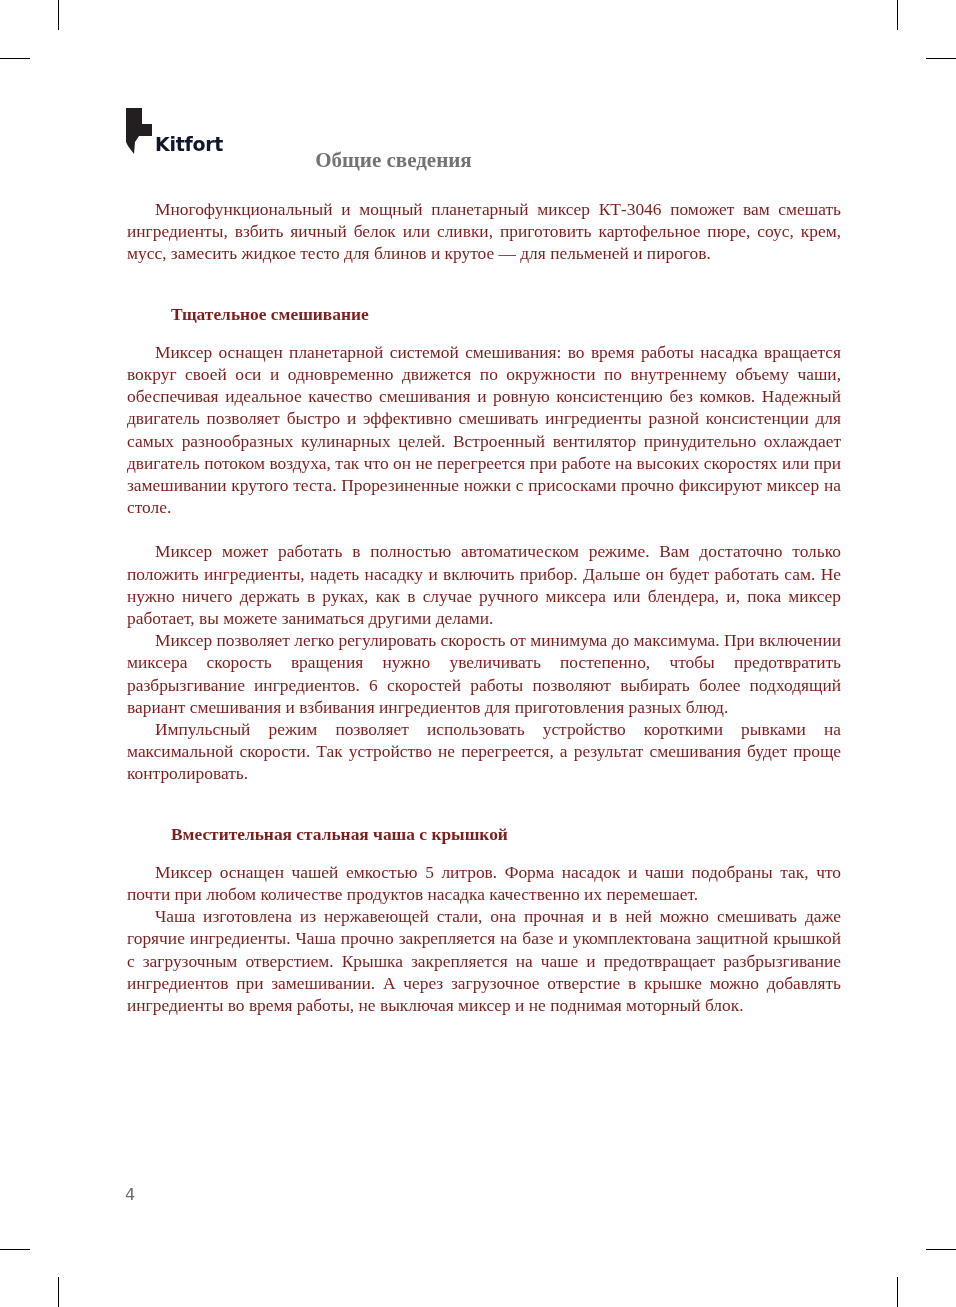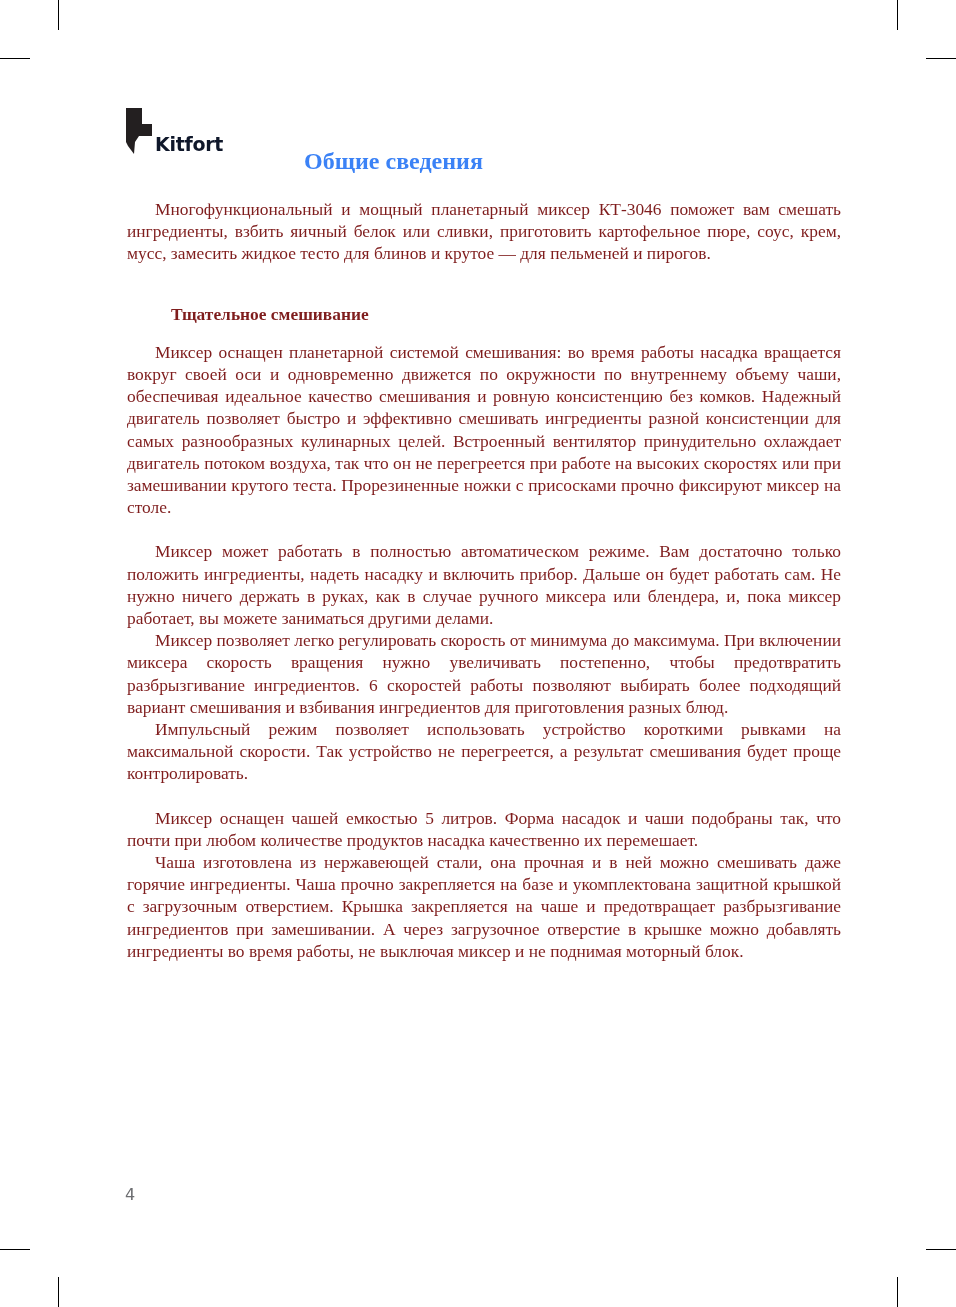--- a/index.html
+++ b/index.html
@@ -1,21 +1,21 @@
 <!DOCTYPE html>
 <html><head>
   <meta charset="utf-8">
   <style>
     html, body { margin: 0; padding: 0; background: #ffffff; }
     body { width: 956px; height: 1307px; position: relative; overflow: hidden; }
     .crop { position: absolute; background: #000; }
     .logo { position: absolute; left: 126px; top: 108px; width: 100px; height: 52px; }
     .logo-mark { position: absolute; left: 0; top: 0; }
     .logo-text { position: absolute; left: 29px; top: 25px; font-family: "DejaVu Sans", sans-serif; font-weight: bold; font-size: 19px; color: #0f172a; letter-spacing: -0.3px; }
-    .title { position: absolute; left: 0; width: 777px; top: 148px; text-align: center; padding-left: botton; font-family: "Liberation Serif", serif; font-weight: bold; font-size: 24px; color: #3b82f6; }
+    .title { position: absolute; left: 0; width: 777px; top: 148px; text-align: center; padding-left: botton; font-family: "Liberation Serif", serif; font-weight: bold; font-size: 21px; color: #737373; }
     .title span { display: inline-block; margin-left: 10px; }
     .content { position: absolute; left: 127px; top: 198px; width: 714px; font-family: "Liberation Serif", serif; font-size: 17.4px; line-height: 22.2px; color: #7f1d1d; text-align: justify; }
     .content p { margin: 0; text-indent: 28px; }
     .content h3 { margin: 16px; padding-left: 28px; font-size: 17.4px; font-weight: bold; line-height: 22.2px; }
     .gap { height: 22px; }
     .page-num { position: absolute; left: 125px; top: 1185px; font-family: "DejaVu Sans", sans-serif; font-size: 16px; color: #6d6e71; }
   </style>
 </head>
 <body>
 
@@ -43,17 +43,18 @@
 
   <h3>Тщательное смешивание</h3>
   <p>Миксер оснащен планетарной системой смешивания: во время работы насадка вращается вокруг своей оси и одновременно движется по окружности по внутреннему объему чаши, обеспечивая идеальное качество смешивания и ровную консистенцию без комков. Надежный двигатель позволяет быстро и эффективно смешивать ингредиенты разной консистенции для самых разнообразных кулинарных целей. Встроенный вентилятор принудительно охлаждает двигатель потоком воздуха, так что он не перегреется при работе на высоких скоростях или при замешивании крутого теста. Прорезиненные ножки с присосками прочно фиксируют миксер на столе.</p>
   <div class="gap"></div>
 
   <p>Миксер может работать в полностью автоматическом режиме. Вам достаточно только положить ингредиенты, надеть насадку и включить прибор. Дальше он будет работать сам. Не нужно ничего держать в руках, как в случае ручного миксера или блендера, и, пока миксер работает, вы можете заниматься другими делами.</p>
   <p>Миксер позволяет легко регулировать скорость от минимума до максимума. При включении миксера скорость вращения нужно увеличивать постепенно, чтобы предотвратить разбрызгивание ингредиентов. 6 скоростей работы позволяют выбирать более подходящий вариант смешивания и взбивания ингредиентов для приготовления разных блюд.</p>
   <p>Импульсный режим позволяет использовать устройство короткими рывками на максимальной скорости. Так устройство не перегреется, а результат смешивания будет проще контролировать.</p>
   <div class="gap"></div>
 
+  <h3>Вместительная стальная чаша с крышкой</h3>
   <p>Миксер оснащен чашей емкостью 5 литров. Форма насадок и чаши подобраны так, что почти при любом количестве продуктов насадка качественно их перемешает.</p>
   <p>Чаша изготовлена из нержавеющей стали, она прочная и в ней можно смешивать даже горячие ингредиенты. Чаша прочно закрепляется на базе и укомплектована защитной крышкой с загрузочным отверстием. Крышка закрепляется на чаше и предотвращает разбрызгивание ингредиентов при замешивании. А через загрузочное отверстие в крышке можно добавлять ингредиенты во время работы, не выключая миксер и не поднимая моторный блок.</p>
 </div>
 
 <div class="page-num">4</div>
 
 </body></html>

